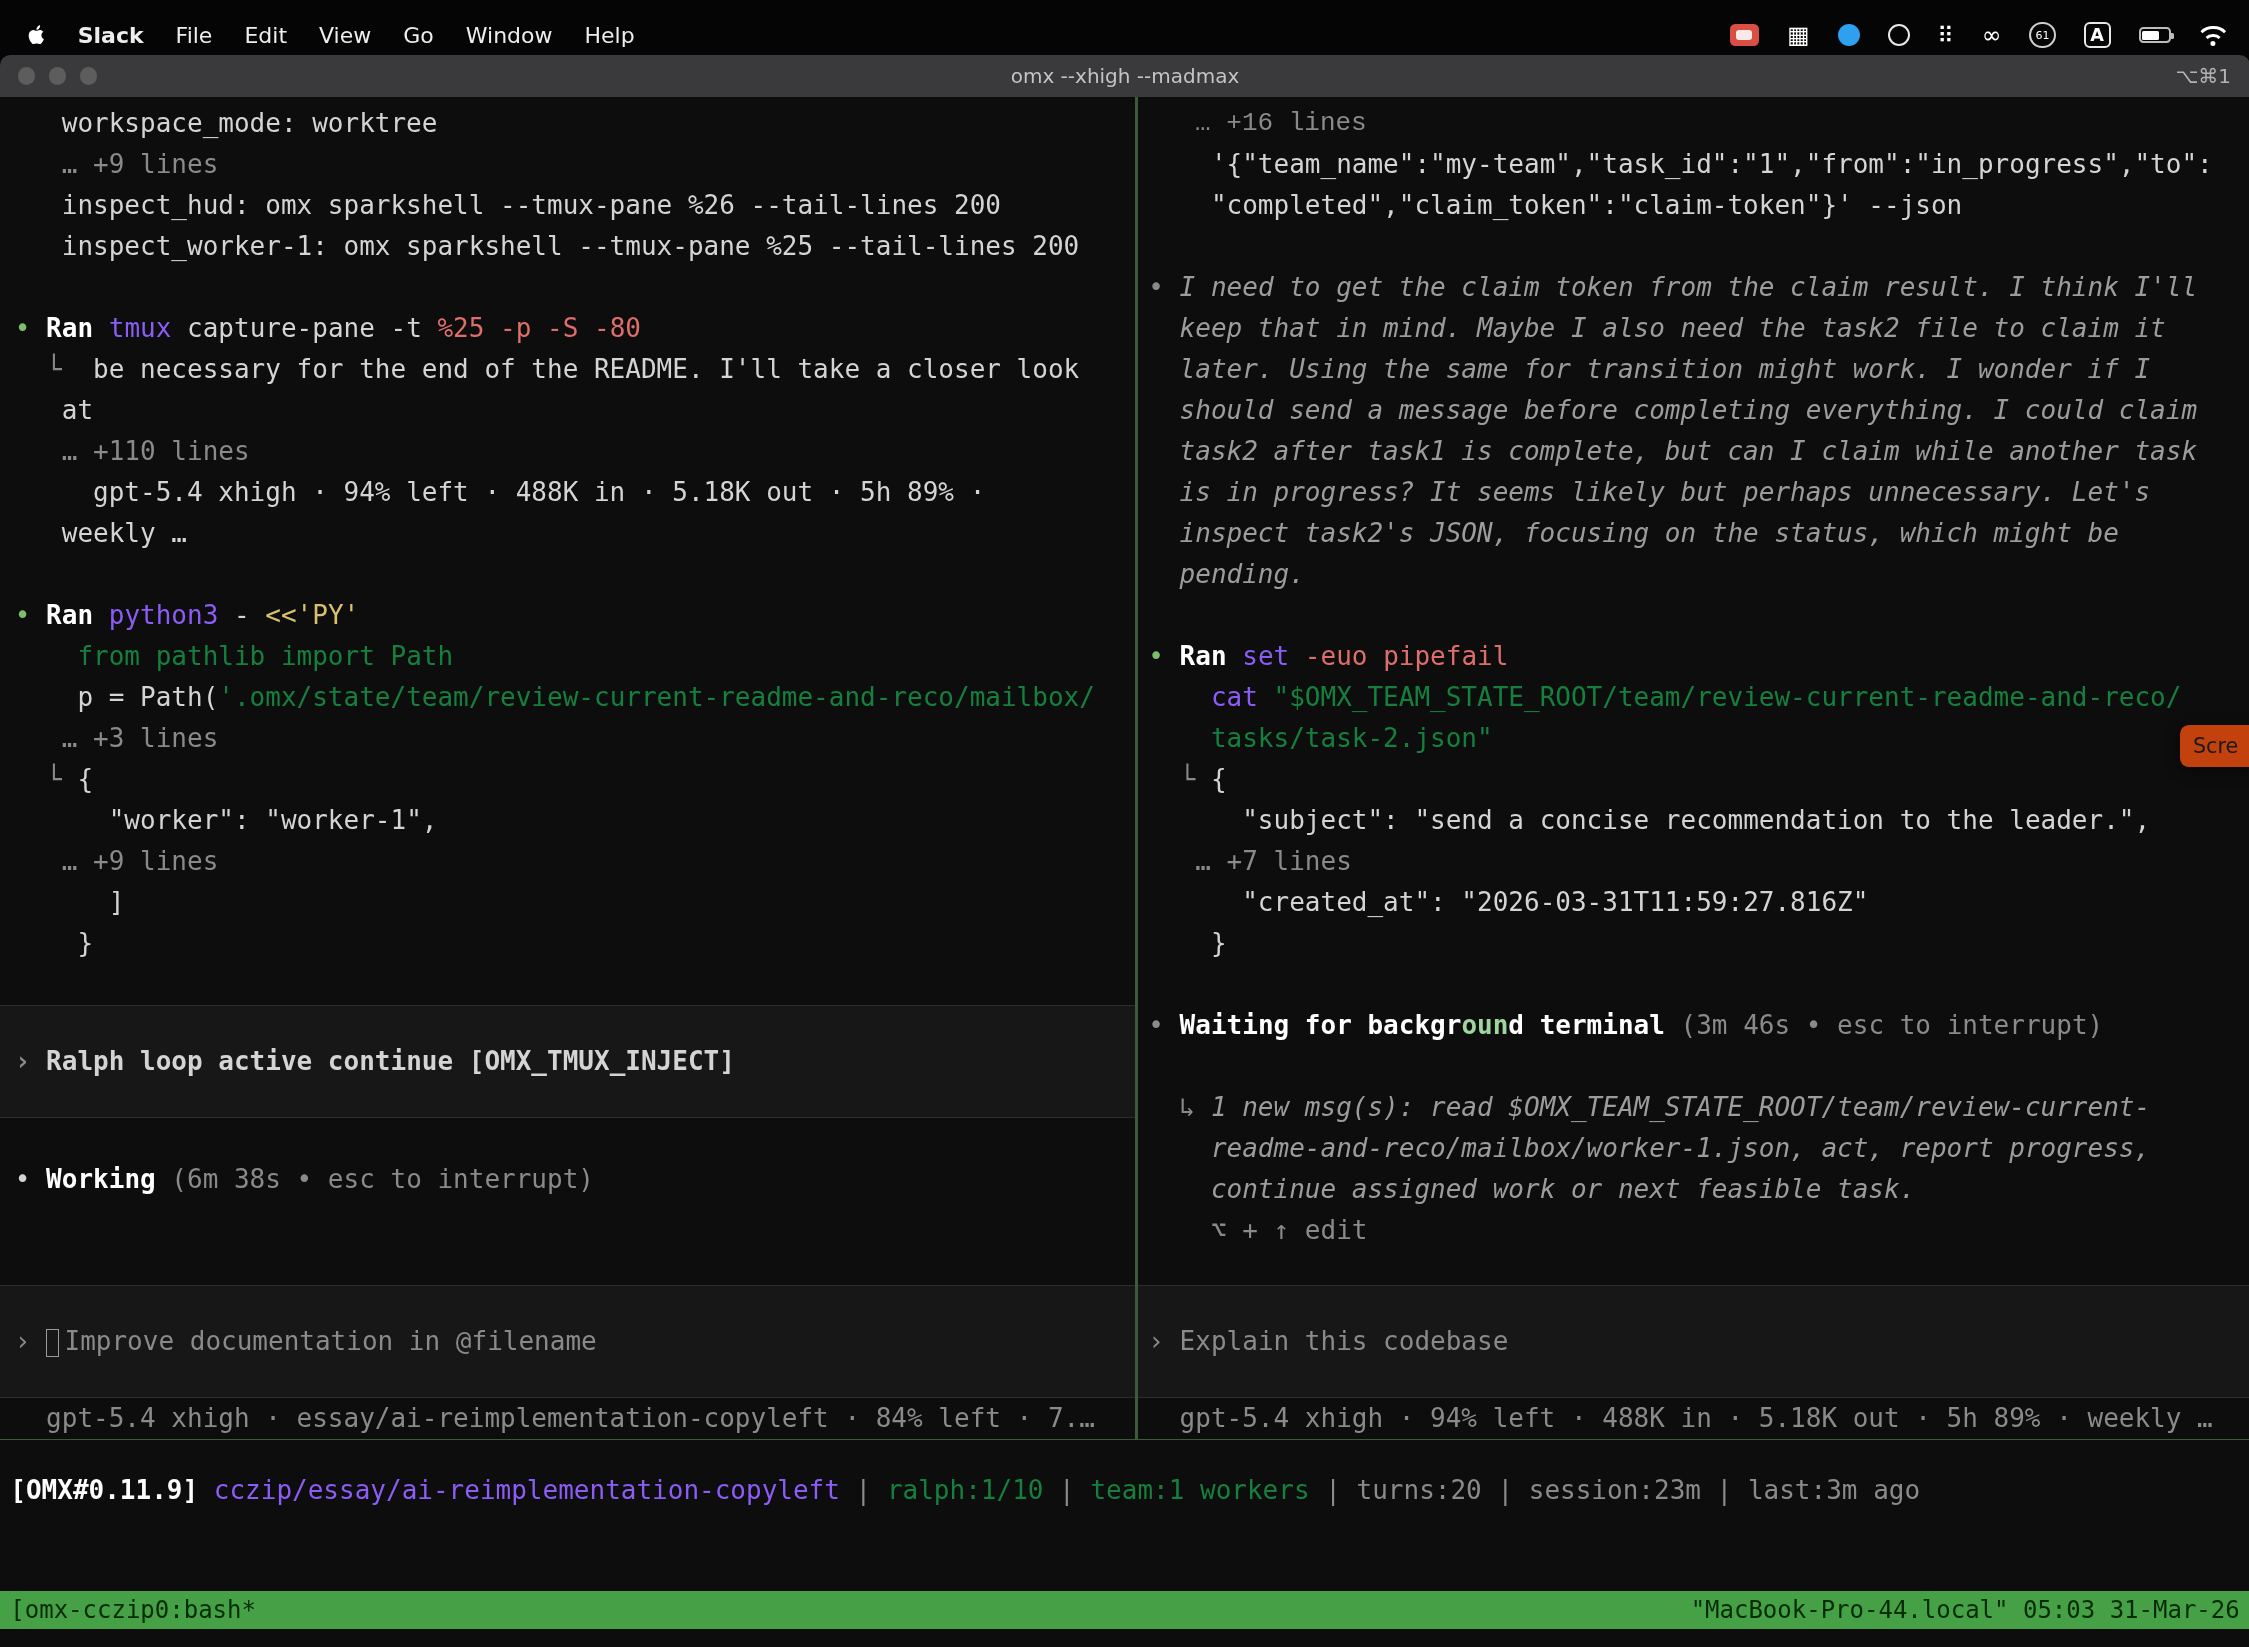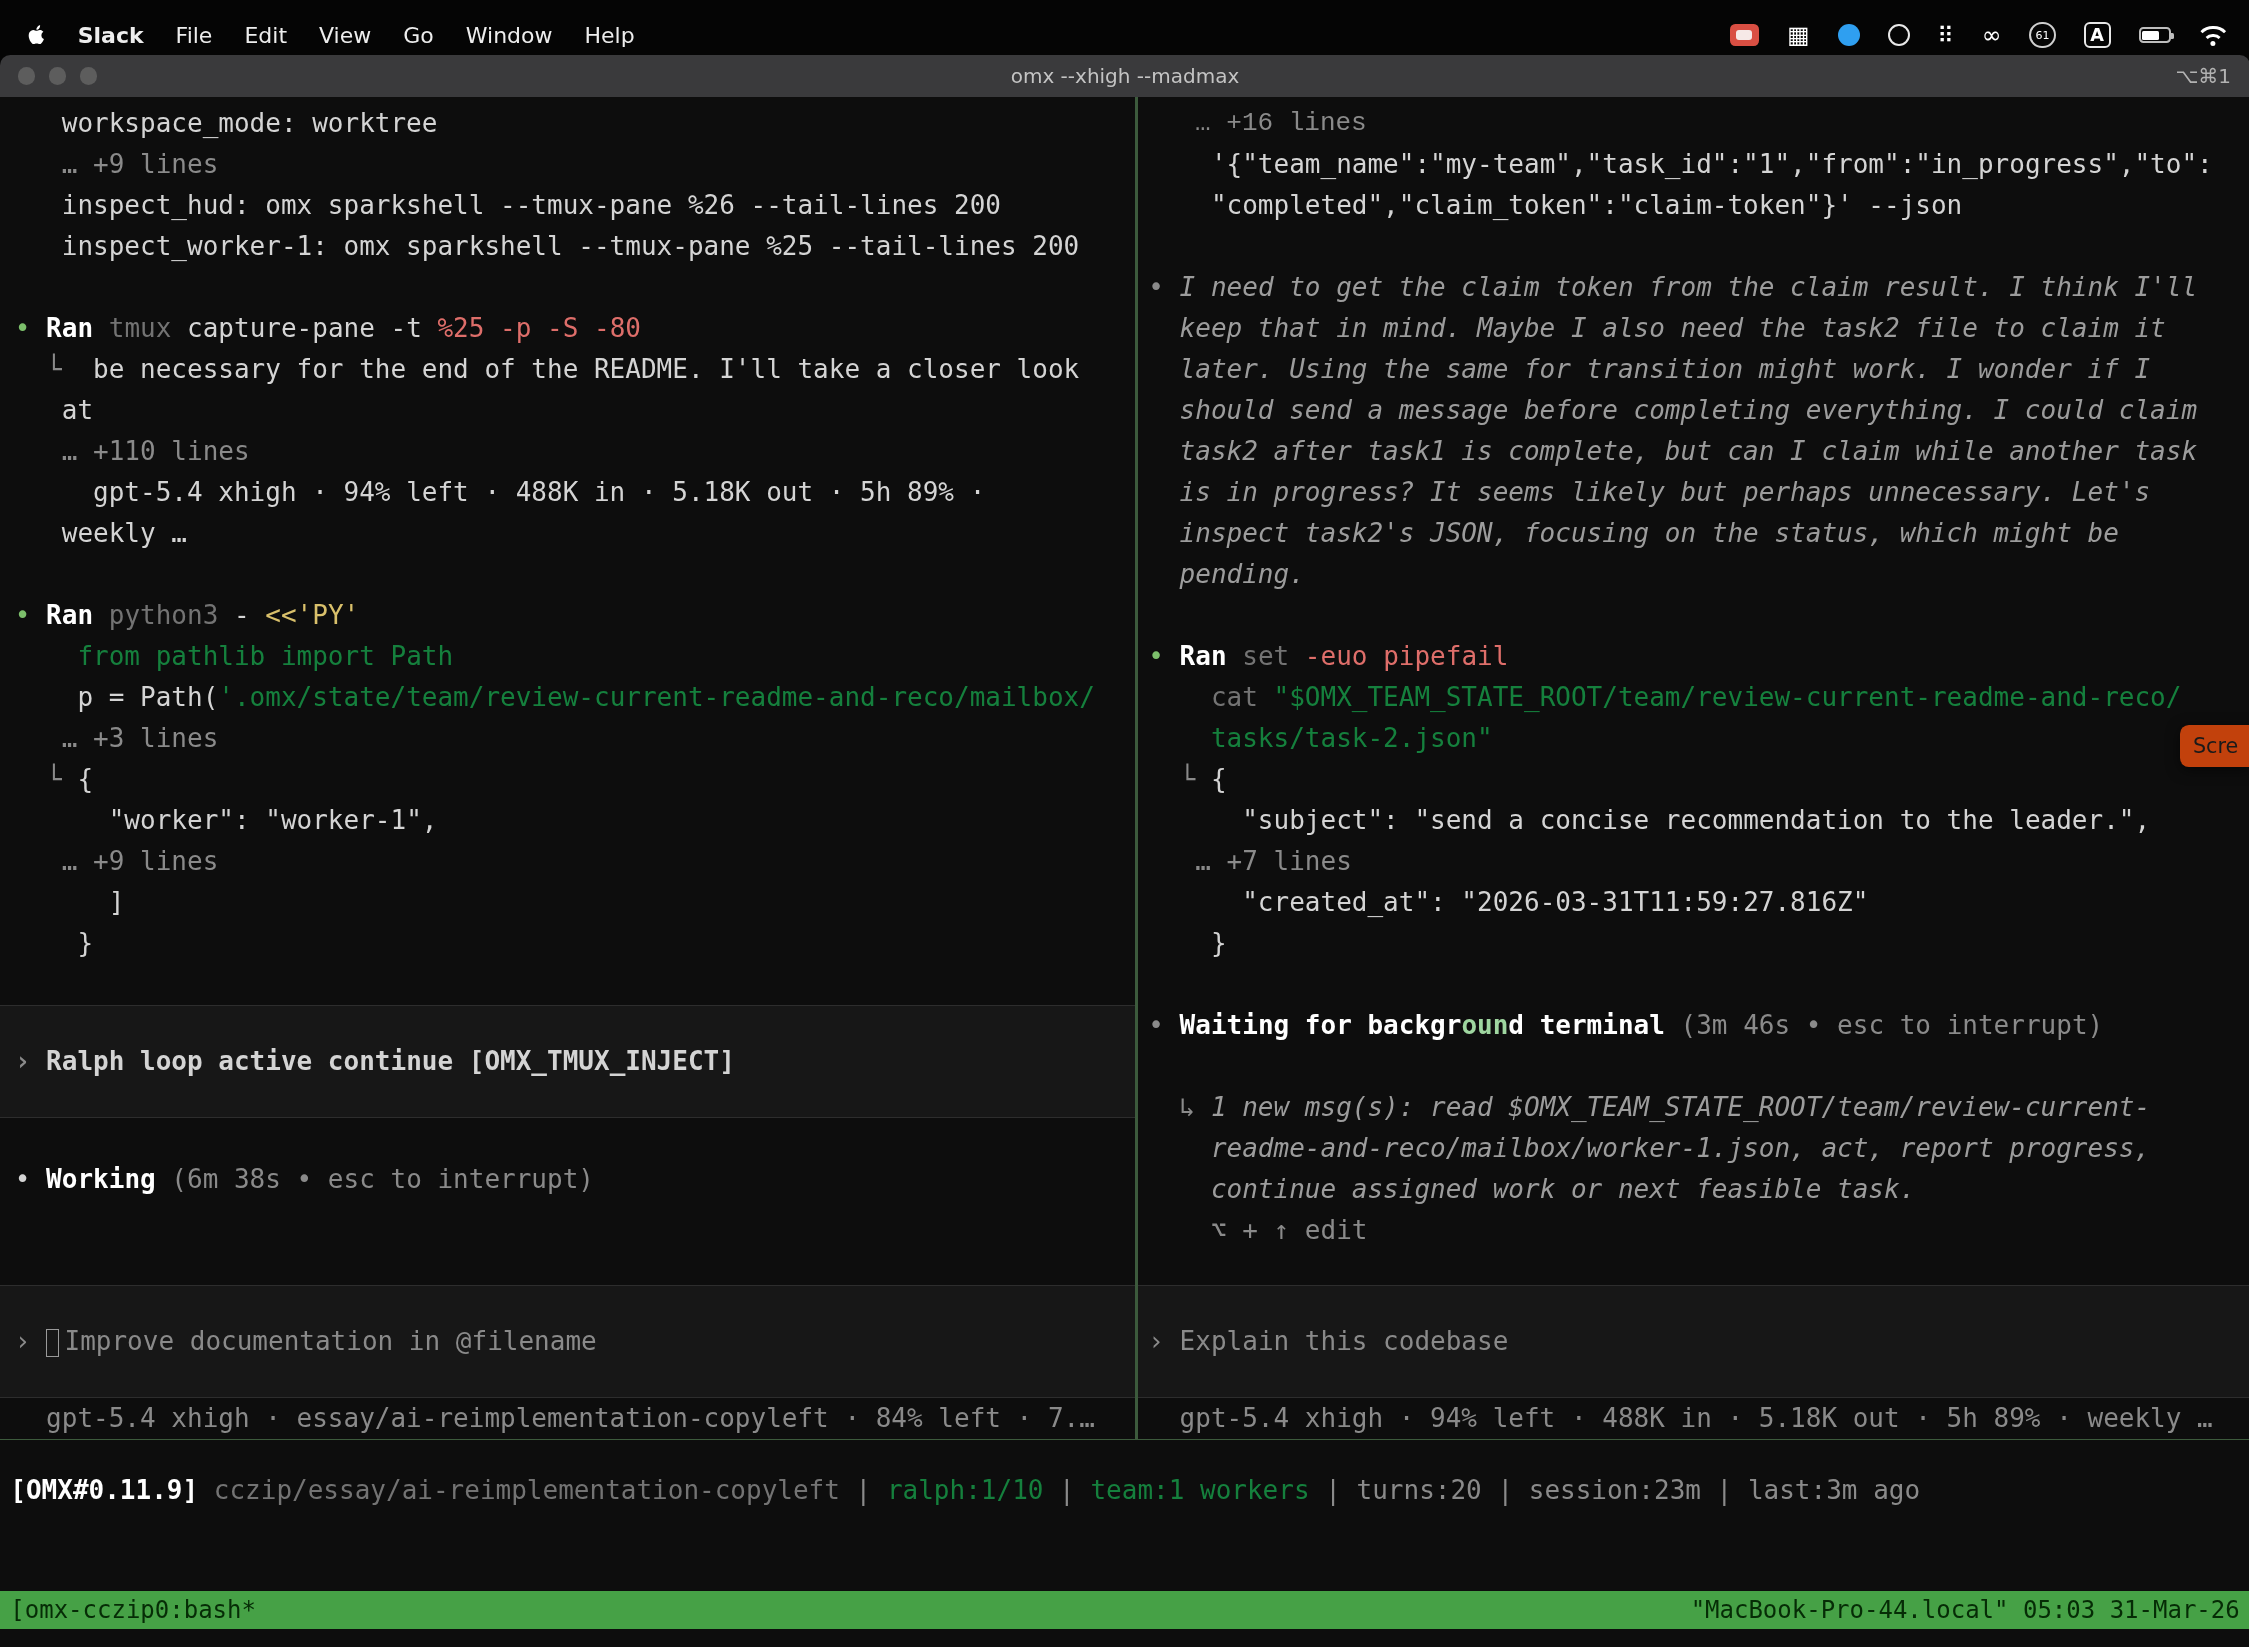--- a/index.html
+++ b/index.html
@@ -49,21 +49,21 @@
   .terminal{position:absolute;top:97px;left:0;right:0;bottom:0;background:#0d0d0d;}
   .panes{display:flex;height:1342px;}
   .pane{display:flex;flex-direction:column;padding-top:5.9px;box-sizing:border-box;overflow:hidden;}
   .pane-left{width:1135px;}
   .divider{width:3px;background:#3c5a3c;}
   .pane-right{flex:1;}
   .t-line{min-height:41px;line-height:41px;font-size:26px;white-space:pre;}
   .s-d{color:#d4d4d4;}
   .s-dim{color:#8a8a8a;}
   .s-b{color:#ffffff;font-weight:bold;}
-  .s-bl{color:#737373;}
+  .s-bl{color:#8b5cf6;}
   .s-rd{color:#de6e6a;}
   .s-gr{color:#15803d;text-align:center;}
   .s-yl{color:#d9c06b;}
   .s-it{color:#9c9c9c;font-style:italic;}
   .s-gb{color:#7cbf6b;}
   .s-shim{color:#9fd6a0;font-weight:bold;}
   .cursor-box{display:inline-block;width:12.5px;height:28px;border:1.5px solid #9a9a9a;vertical-align:middle;margin-right:5.9px;box-sizing:border-box;}
   .band{background:#171717;border-top:1.5px solid #2d2d2d;border-bottom:1.5px solid #2d2d2d;padding:35px 0;}
   .composer{margin-top:auto;}
   

